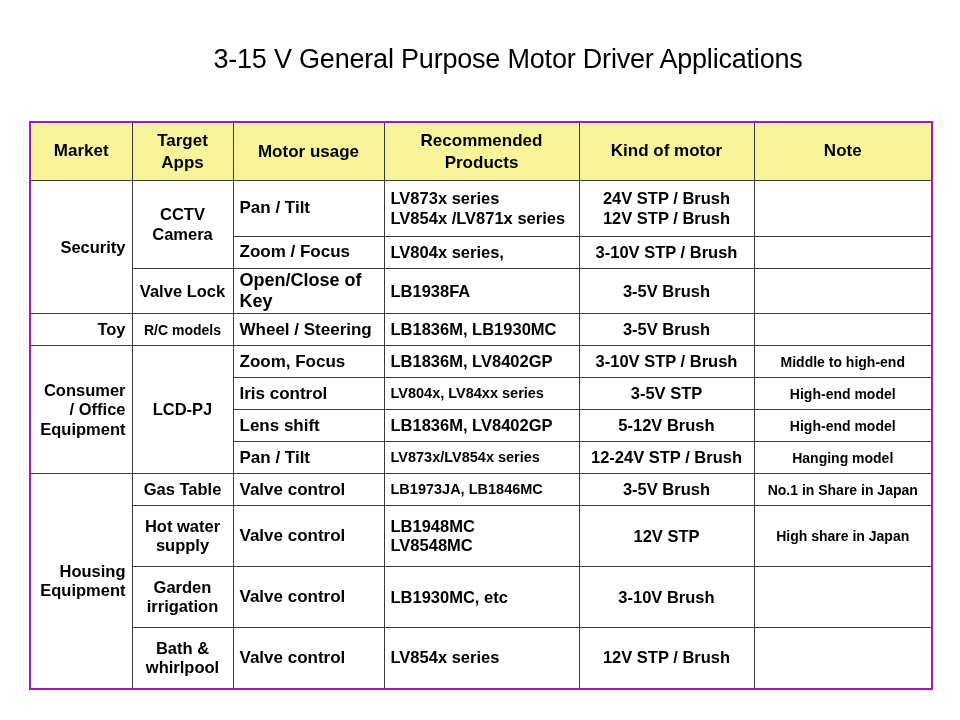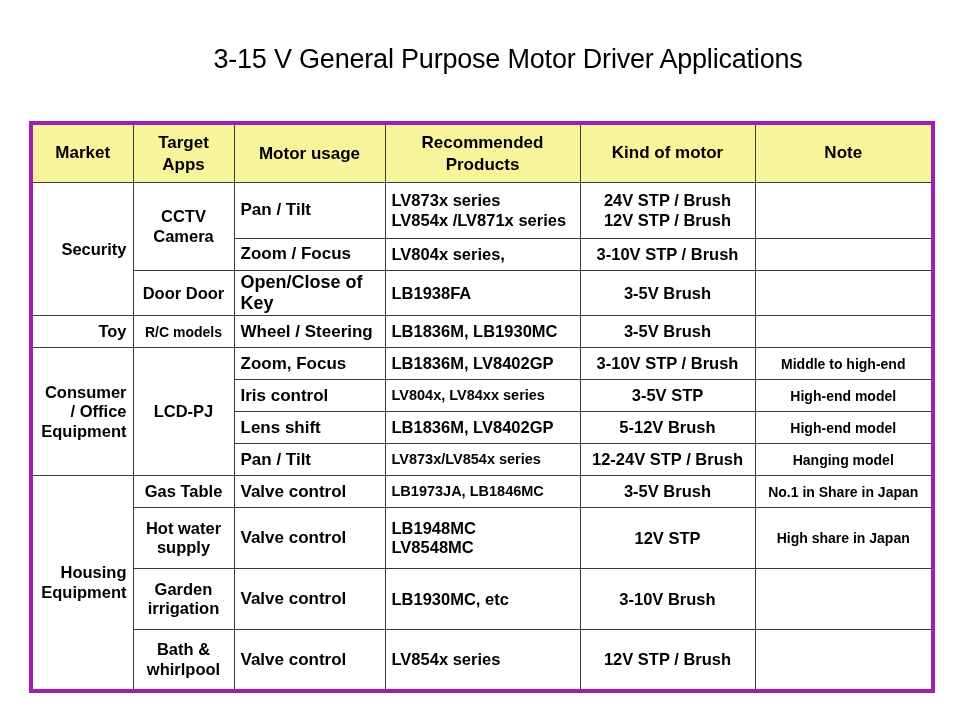--- a/index.html
+++ b/index.html
@@ -36,21 +36,21 @@
   .table-wrap {
     position: absolute;
     left: 29px;
     top: 121px;
     width: 902px;
   }
   table.apps {
     border-collapse: collapse;
     table-layout: fixed;
     width: 902px;
-    border: 4px solid #a21caf;
+    border: 2px solid #a21caf;
   }
   table.apps td, table.apps th {
     border: 1px solid #3a3a3a;
     padding: 1px 6px;
     vertical-align: middle;
     font-weight: bold;
     color: #000000;
     line-height: 1.18;
   }
   
@@ -171,21 +171,21 @@
         </tr>
 
         <tr class="r-norm">
           <td class="usage">Zoom / Focus</td>
           <td class="prod">LV804x series,</td>
           <td class="kind">3-10V STP / Brush</td>
           <td class="note"></td>
         </tr>
 
         <tr class="r-norm">
-          <td class="apps">Door Door</td>
+          <td class="apps">Valve Lock</td>
           <td class="usage sm">Open/Close of Key</td>
           <td class="prod">LB1938FA</td>
           <td class="kind">3-5V Brush</td>
           <td class="note"></td>
         </tr>
 
         <tr class="r-norm sect-top">
           <td class="market">Toy</td>
           <td class="apps sm">R/C models</td>
           <td class="usage">Wheel / Steering</td>

